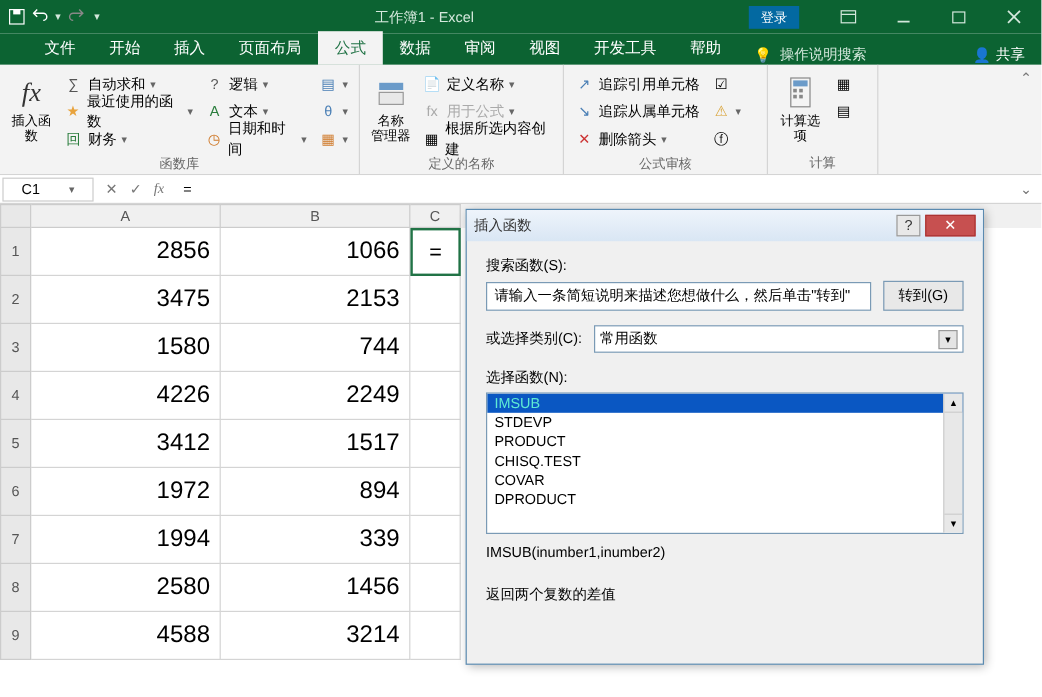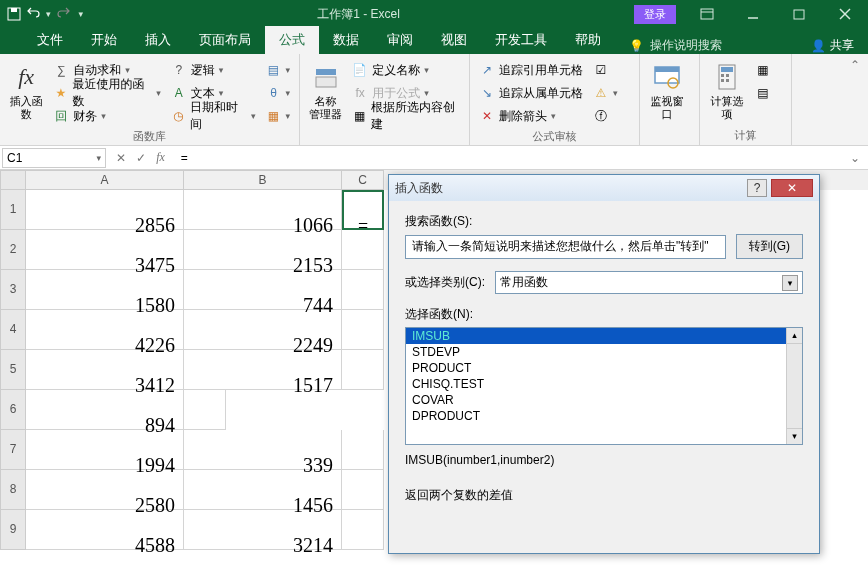--- a/index.html
+++ b/index.html
@@ -3,52 +3,52 @@
 <meta charset="utf-8">
 <style>
 *{margin:0;padding:0;box-sizing:border-box;font-family:"Microsoft YaHei",Arial,sans-serif;font-size:12px}
 body{background:#fff;overflow:hidden;width:868px;height:581px}
 .titlebar{height:28px;background:#0c6332;display:flex;align-items:center;color:#fff}
 .tb-left{display:flex;align-items:center;gap:4px;padding-left:6px}
 .tb-icon{width:16px;height:16px;display:inline-flex;align-items:center;justify-content:center}
 .tb-center{flex:1;text-align:center;font-size:12px;color:#d4e8dc}
 .tb-right{display:flex;align-items:center}
 .tb-btn{width:46px;height:28px;display:flex;align-items:center;justify-content:center;color:#d4e8dc}
-.login-btn{background:#8b5cf6;padding:2px 10px;margin-right:8px;font-size:11px}
+.login-btn{background:#0369a1;padding:2px 10px;margin-right:18px;font-size:11px}
 .tabbar{height:26px;background:#0c6332;display:flex;align-items:flex-end;padding-left:23px;color:#fff}
 .tab{padding:5px 14px;font-size:13px;cursor:pointer}
 .tab.active{background:#f3f3f3;color:#217346}
 .tab-spacer{flex:1}
 .tell-me{display:flex;align-items:center;gap:6px;color:#d4e8dc;padding:0 14px}
 .share{display:flex;align-items:center;gap:4px;padding:0 14px;color:#fff}
 .ribbon{height:92px;background:#f3f3f3;border-bottom:1px solid #d4d4d4;display:flex}
 .rgroup{border-right:1px solid #d4d4d4;display:flex;flex-direction:column;padding:3px 6px 0}
 .rgroup-body{flex:1;display:flex;gap:4px}
 .rgroup-label{text-align:center;font-size:11px;color:#666;padding:2px 0}
 .bigbtn{width:42px;display:flex;flex-direction:column;align-items:center;gap:2px;padding-top:4px}
 .bigbtn .ico{width:32px;height:32px;display:flex;align-items:center;justify-content:center;font-size:22px}
 .bigbtn .lbl{font-size:11px;text-align:center;line-height:1.2}
 .smallbtn-col{display:flex;flex-direction:column;gap:1px;padding-top:2px}
 .smallbtn{display:flex;align-items:center;gap:4px;padding:1px 3px;font-size:11px;height:22px}
 .smallbtn .si{width:16px;height:16px;display:flex;align-items:center;justify-content:center}
 .dd{font-size:9px;color:#666}
 .namebox-bar{height:24px;background:#fff;border-bottom:1px solid #d4d4d4;display:flex;align-items:center}
-.namebox{width:104px;border:1px solid #ccc;padding:2px 4px;margin-left:2px;display:flex;align-items:center;justify-content:space-between}
+.namebox{width:76px;border:1px solid #ccc;padding:2px 15px;margin-left:2px;display:flex;align-items:center;justify-content:space-between}
 .fx-controls{display:flex;align-items:center;gap:10px;padding:0 10px;color:#777}
 .fx-controls .fx{font-style:italic;font-family:serif}
 .formula-input{flex:1;padding:2px 6px;font-size:12px}
 .grid-area{position:relative;height:411px;overflow:hidden}
 .colheads{display:flex;height:20px;background:#f0f0f0}
 .rowhead-spacer{width:26px;border:1px solid #ccc;background:#e8e8e8}
 .colhead{border:1px solid #ccc;border-left:none;text-align:center;line-height:18px;font-size:12px;color:#555}
 .colA{width:158px}.colB{width:158px}.colC{width:42px}
 .rows{}
 .row{display:flex;height:40px}
 .rowhead{width:26px;border:1px solid #ccc;border-top:none;background:#e8e8e8;text-align:center;line-height:38px;color:#555}
-.cell{border:1px solid #d4d4d4;border-top:none;border-left:none;text-align:right;padding:16px 8px;line-height:38px;font-size:20px;font-family:Liberation Serif, serif}
+.cell{border:1px solid #d4d4d4;border-top:none;border-left:none;text-align:right;padding:0 8px;line-height:38px;font-size:20px;font-family:Liberation Sans, sans-serif}
 .cellC{font-size:18px;text-align:center}
 .dialog{position:absolute;left:388px;top:4px;width:432px;height:380px;background:#f0f0f0;border:1px solid #5a8ab0;box-shadow:2px 2px 8px rgba(0,0,0,0.3)}
 .dlg-title{height:26px;background:linear-gradient(#eef4fb,#d9e6f4);display:flex;align-items:center;padding:0 6px;font-size:12px;color:#333}
 .dlg-title .sp{flex:1}
 .dlg-help{width:20px;height:18px;background:#e8e8e8;border:1px solid #999;text-align:center;line-height:16px;margin-right:4px}
 .dlg-close{width:42px;height:18px;background:#c75050;color:#fff;text-align:center;line-height:16px;border:1px solid #a33}
 .dlg-body{padding:12px 16px}
 .dlg-lbl{font-size:12px;margin-bottom:4px}
 .dlg-row{display:flex;gap:10px;align-items:center;margin-bottom:12px}
 .dlg-input{flex:1;border:1px solid #7a9ab5;padding:4px 6px;background:#fff;font-size:12px}
@@ -218,20 +218,21 @@
             <span class="si">fx</span>
             <span>用于公式</span>
             <span class="dd">▾</span>
           </div>
         <div class="smallbtn">
             <span class="si">▦</span>
             <span>根据所选内容创建</span>
           </div>
       </div>
     </div>
+    <div class="rgroup-label">定义的名称</div>
   </div>
   <div class="rgroup" style="width:170px">
     <div class="rgroup-body">
       <div class="smallbtn-col">
         <div class="smallbtn">
             <span class="si" style="color:#4a7fb5">↗</span>
             <span>追踪引用单元格</span>
           </div>
         <div class="smallbtn">
             <span class="si" style="color:#4a7fb5">↘</span>
@@ -250,35 +251,20 @@
         <div class="smallbtn">
             <span class="si" style="color:#d8a030">⚠</span>
             <span class="dd">▾</span>
           </div>
         <div class="smallbtn">
             <span class="si">ⓕ</span>
           </div>
       </div>
     </div>
     <div class="rgroup-label">公式审核</div>
-  </div>
-  <div class="rgroup" style="width:60px">
-    <div class="rgroup-body">
-      <div class="bigbtn">
-        <div class="ico">
-            <svg width="28" height="24">
-              <rect x="2" y="2" width="24" height="16" fill="#fff" stroke="#6b9bc9" stroke-width="1.5"></rect>
-              <rect x="2" y="2" width="24" height="5" fill="#6b9bc9"></rect>
-              <circle cx="20" cy="18" r="5" fill="none" stroke="#d8a030" stroke-width="1.5"></circle>
-            </svg>
-          </div>
-        <div class="lbl">监视窗口</div>
-      </div>
-    </div>
-    <div class="rgroup-label"></div>
   </div>
   <div class="rgroup" style="width:92px">
     <div class="rgroup-body">
       <div class="bigbtn">
         <div class="ico">
             <svg width="28" height="28">
               <rect x="6" y="2" width="16" height="24" fill="#f4f4f4" stroke="#888"></rect>
               <rect x="8" y="4" width="12" height="5" fill="#6b9bc9"></rect>
               <rect x="8" y="11" width="3" height="3" fill="#888"></rect>
               <rect x="13" y="11" width="3" height="3" fill="#888"></rect>
@@ -351,20 +337,21 @@
         <div class="cell colC cellC"></div>
       </div>
       <div class="row">
         <div class="rowhead">5</div>
         <div class="cell colA">3412</div>
         <div class="cell colB">1517</div>
         <div class="cell colC cellC"></div>
       </div>
       <div class="row">
         <div class="rowhead">6</div>
+        <div class="cell colA">1972</div>
         <div class="cell colB">894</div>
         <div class="cell colC cellC"></div>
       </div>
       <div class="row">
         <div class="rowhead">7</div>
         <div class="cell colA">1994</div>
         <div class="cell colB">339</div>
         <div class="cell colC cellC"></div>
       </div>
       <div class="row">

